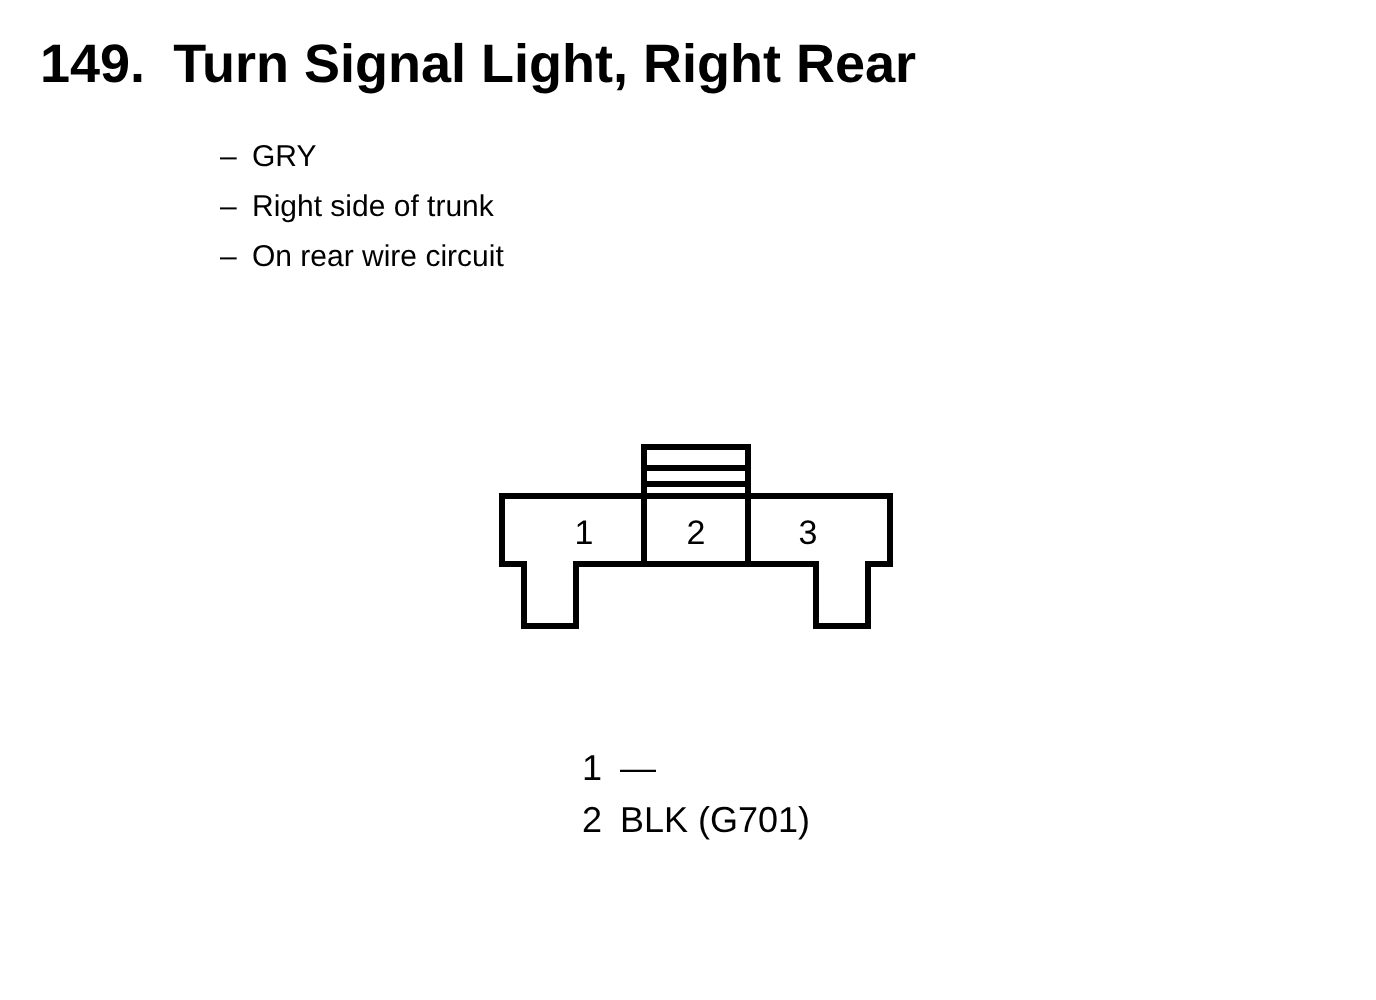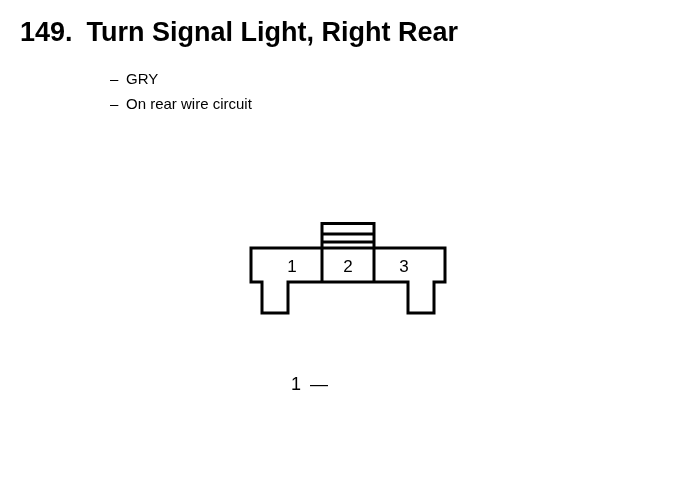--- a/index.html
+++ b/index.html
@@ -87,20 +87,23 @@
 
 <div id="title">
   <span class="num">149.</span><span>Turn Signal Light, Right Rear</span>
 </div>
 
 <div id="bullets">
   <div class="bullet-row">
     <span class="dash">–</span><span>GRY</span>
   </div>
   <div class="bullet-row">
+    <span class="dash">–</span><span>Right side of trunk</span>
+  </div>
+  <div class="bullet-row">
     <span class="dash">–</span><span>On rear wire circuit</span>
   </div>
 </div>
 
 <div id="connector">
   <svg width="220" height="105" viewBox="0 0 220 105" xmlns="http://www.w3.org/2000/svg">
 
     <g>
       <rect x="74" y="1.5" width="52" height="25" fill="#ffffff" stroke="#000000" stroke-width="3"></rect>
       <line x1="74" y1="12" x2="126" y2="12" stroke="#000000" stroke-width="3"></line>
@@ -115,13 +118,16 @@
     <text class="pinnum" x="44" y="50" text-anchor="middle">1</text>
     <text class="pinnum" x="100" y="50" text-anchor="middle">2</text>
     <text class="pinnum" x="156" y="50" text-anchor="middle">3</text>
   </svg>
 </div>
 
 <div id="legend">
   <div class="legend-row">
     <span class="pin-index">1</span><span>—</span>
   </div>
+  <div class="legend-row">
+    <span class="pin-index">2</span><span>BLK (G701)</span>
+  </div>
 </div>
 
 </body></html>

